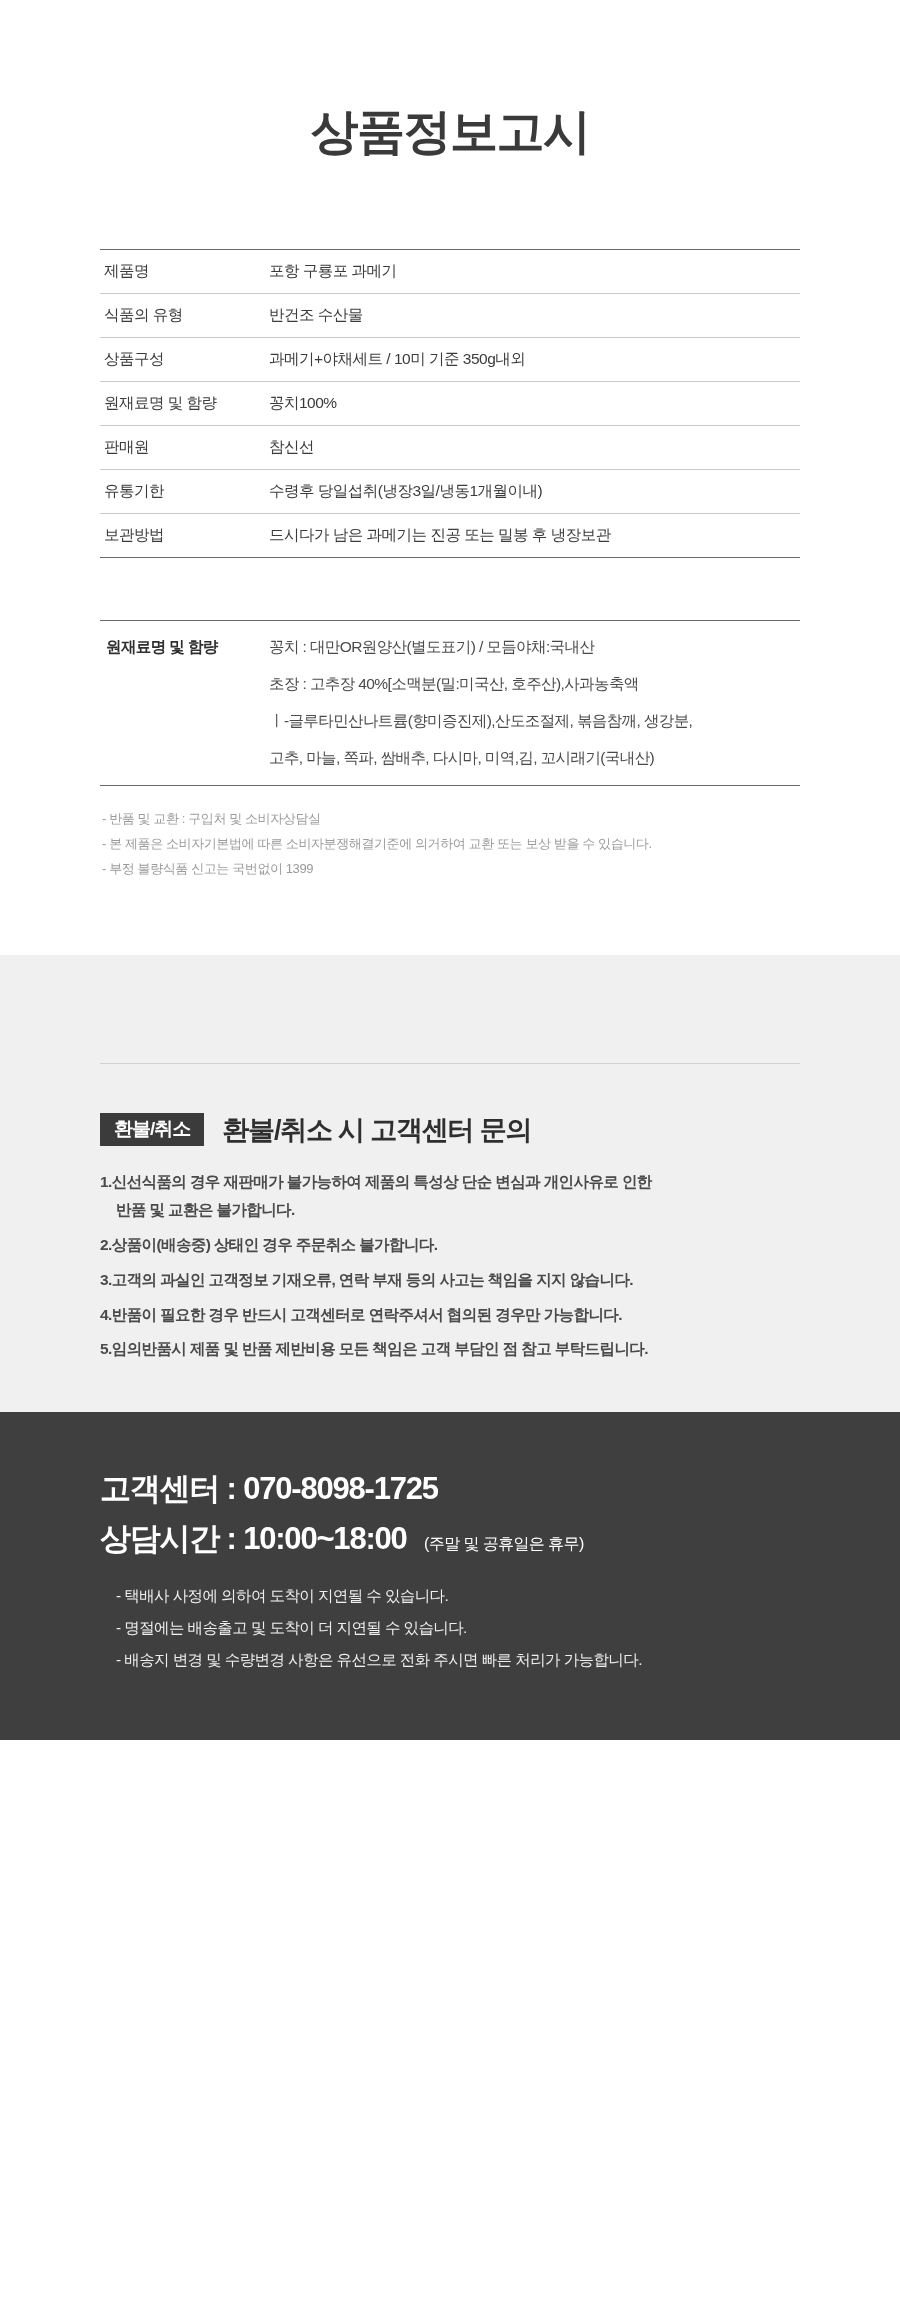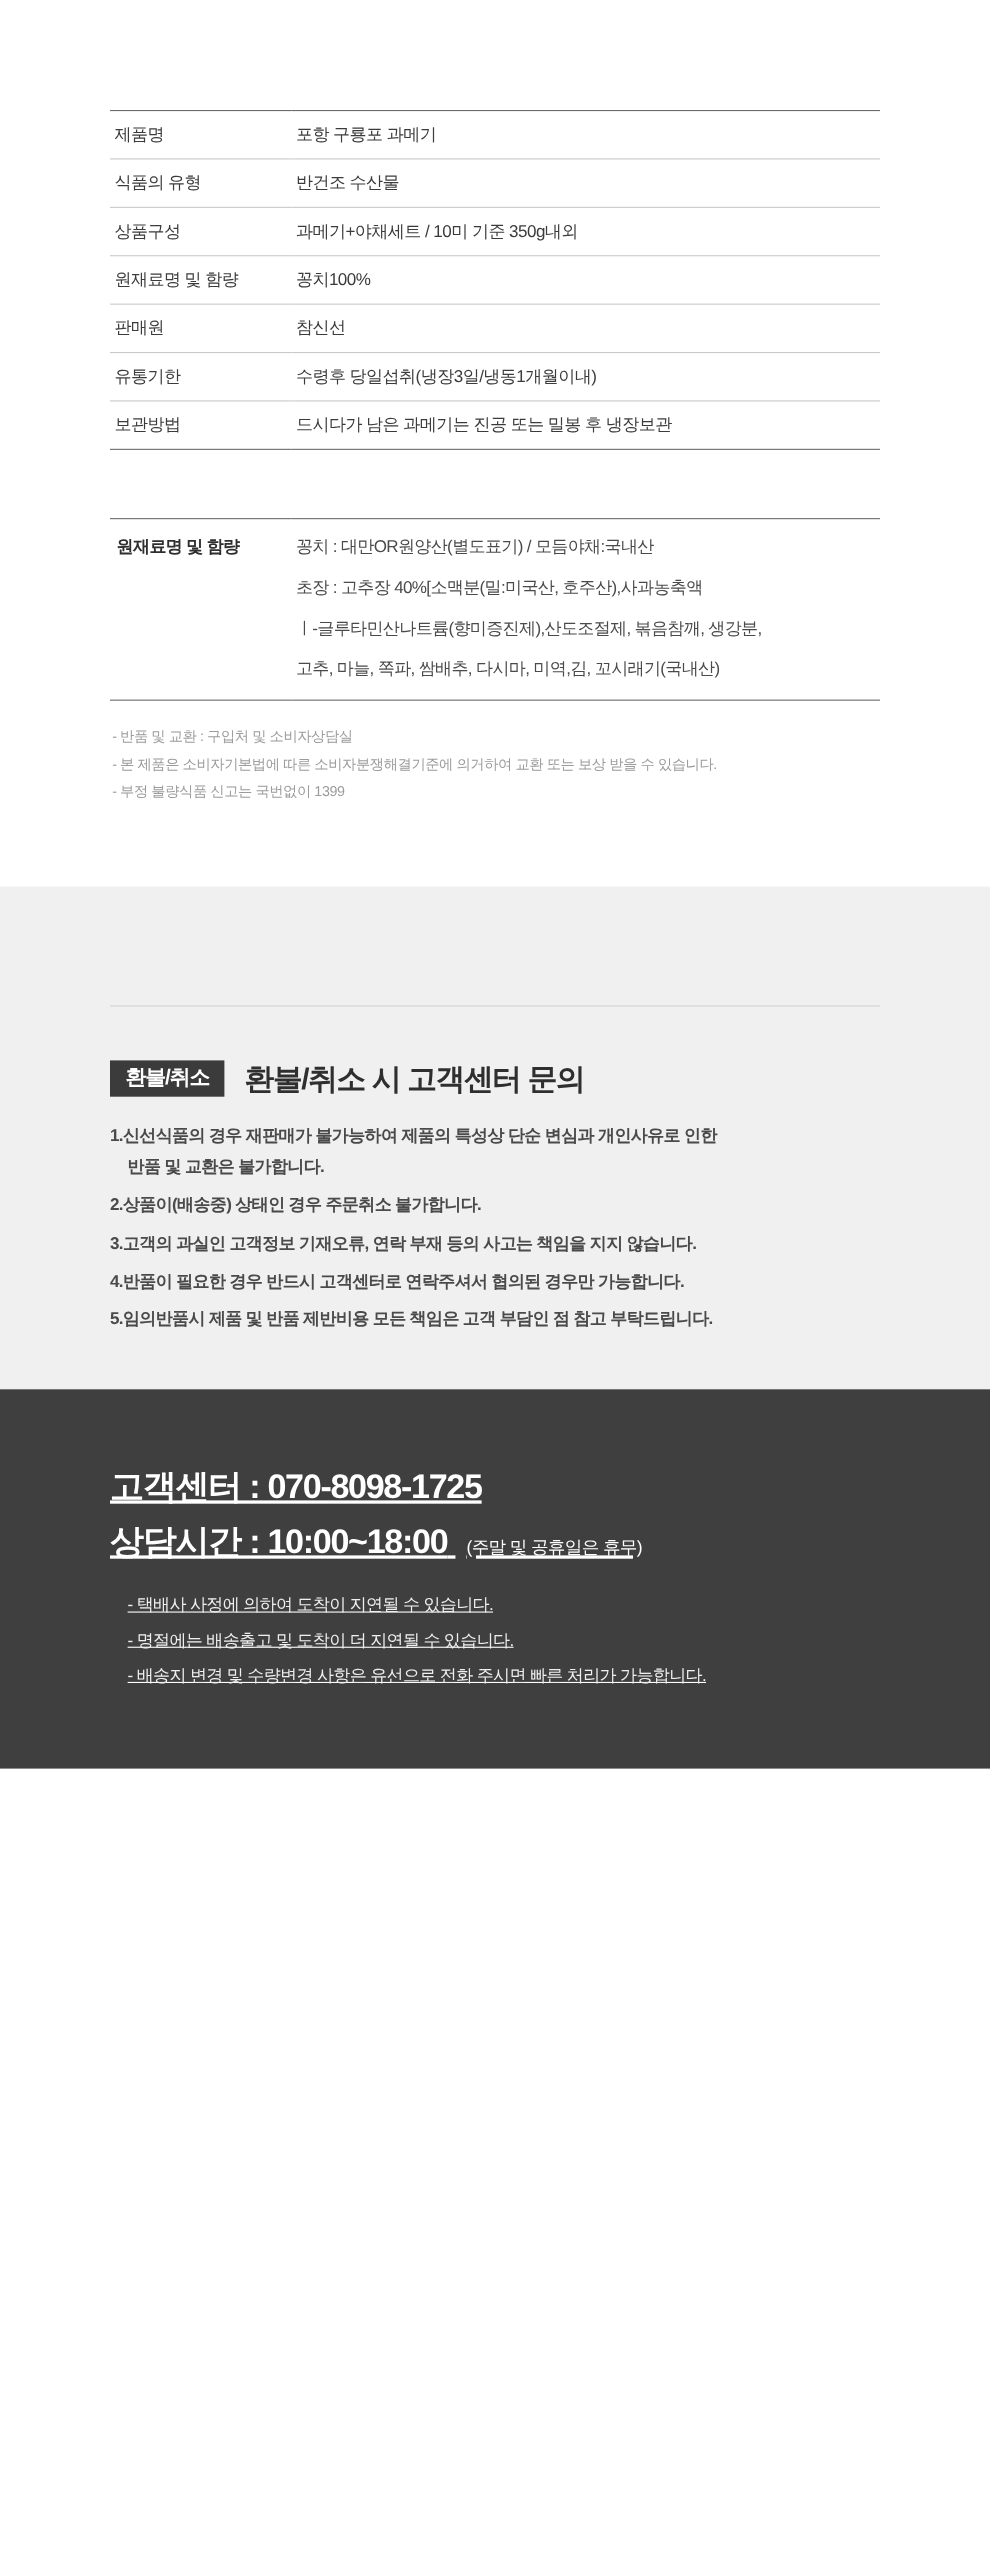--- a/index.html
+++ b/index.html
@@ -171,22 +171,21 @@
   }
 
   
   .sec-dark {
     background: #3f3f3f;
     padding: 52px 0 58px 0;
     color: #ffffff;
   }
   .dark-inner {
     width: 700px;
-    margin: 16px auto;
-    text-decoration: underline;
+    margin: 4px auto;
   }
   .cs-line1 {
     font-size: 31px;
     font-weight: bold;
     letter-spacing: -1.2px;
     margin: 0 0 8px 0;
   }
   .cs-line2 {
     font-size: 31px;
     font-weight: bold;
@@ -207,20 +206,21 @@
     letter-spacing: -0.6px;
     padding-left: 16px;
   }
 </style>
 </head>
 <body>
 
 <div class="page">
 
   <section class="sec-info">
+    <h1 class="main-title">상품정보고시</h1>
 
     <div class="table-wrap">
       <table class="spec">
         <tbody>
           <tr>
             <td class="lbl">제품명</td>
             <td class="val">포항 구룡포 과메기</td>
           </tr>
           <tr>
             <td class="lbl">식품의 유형</td>

